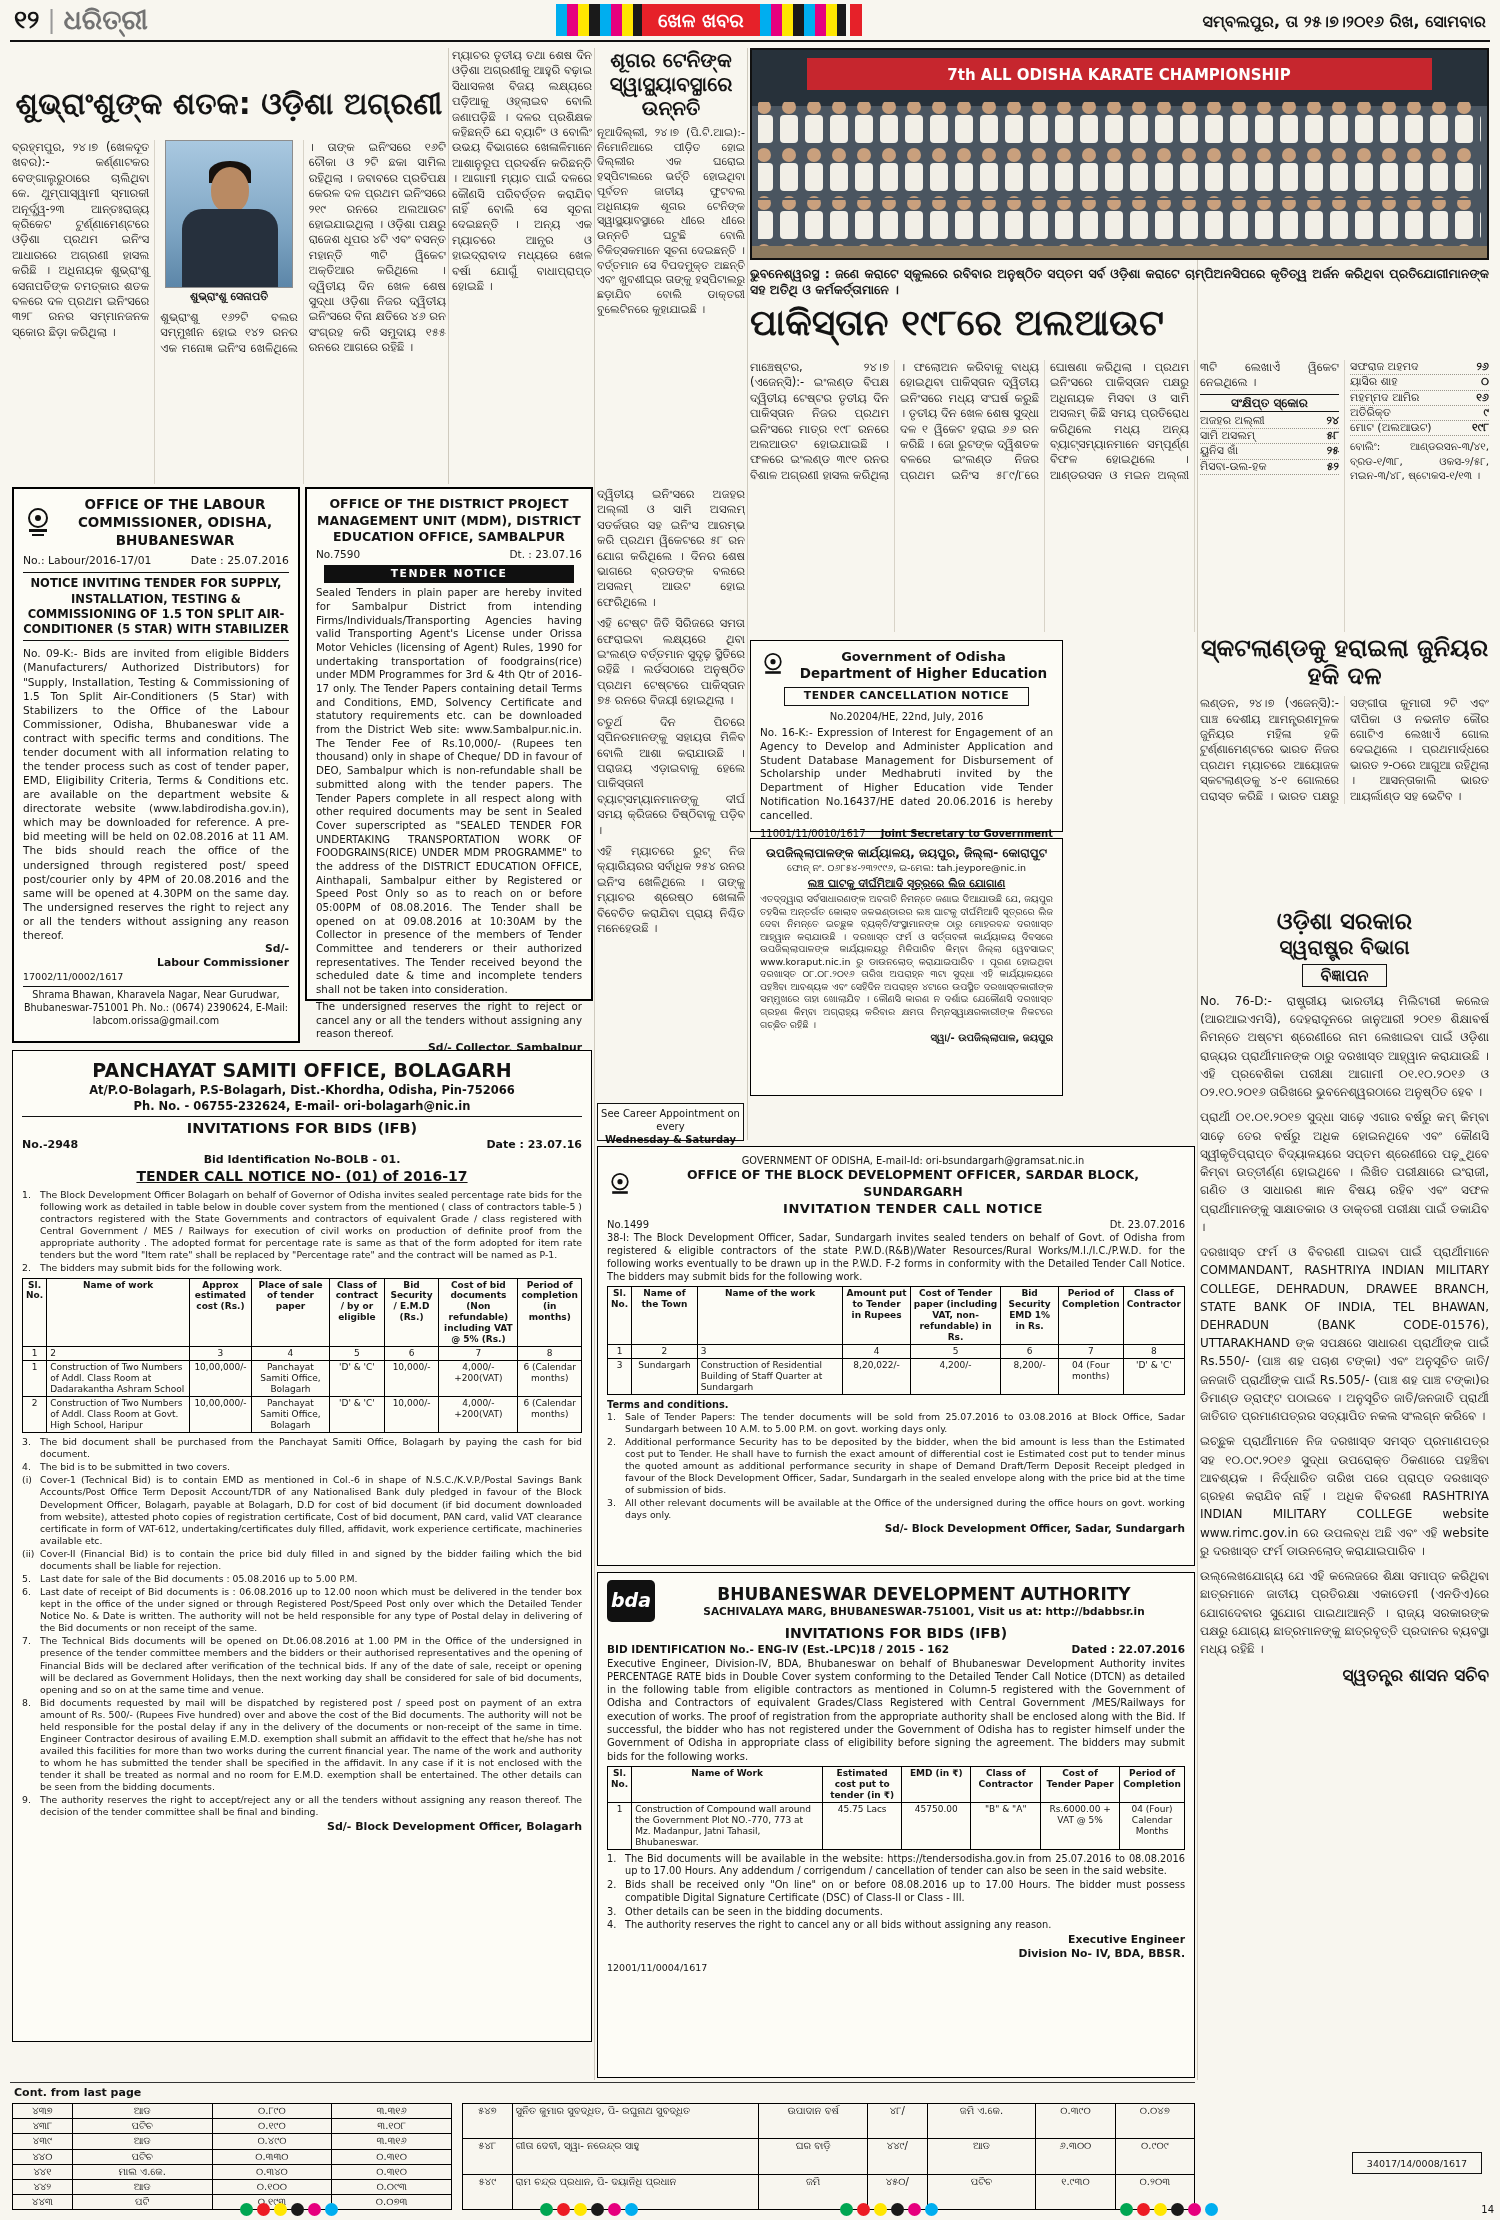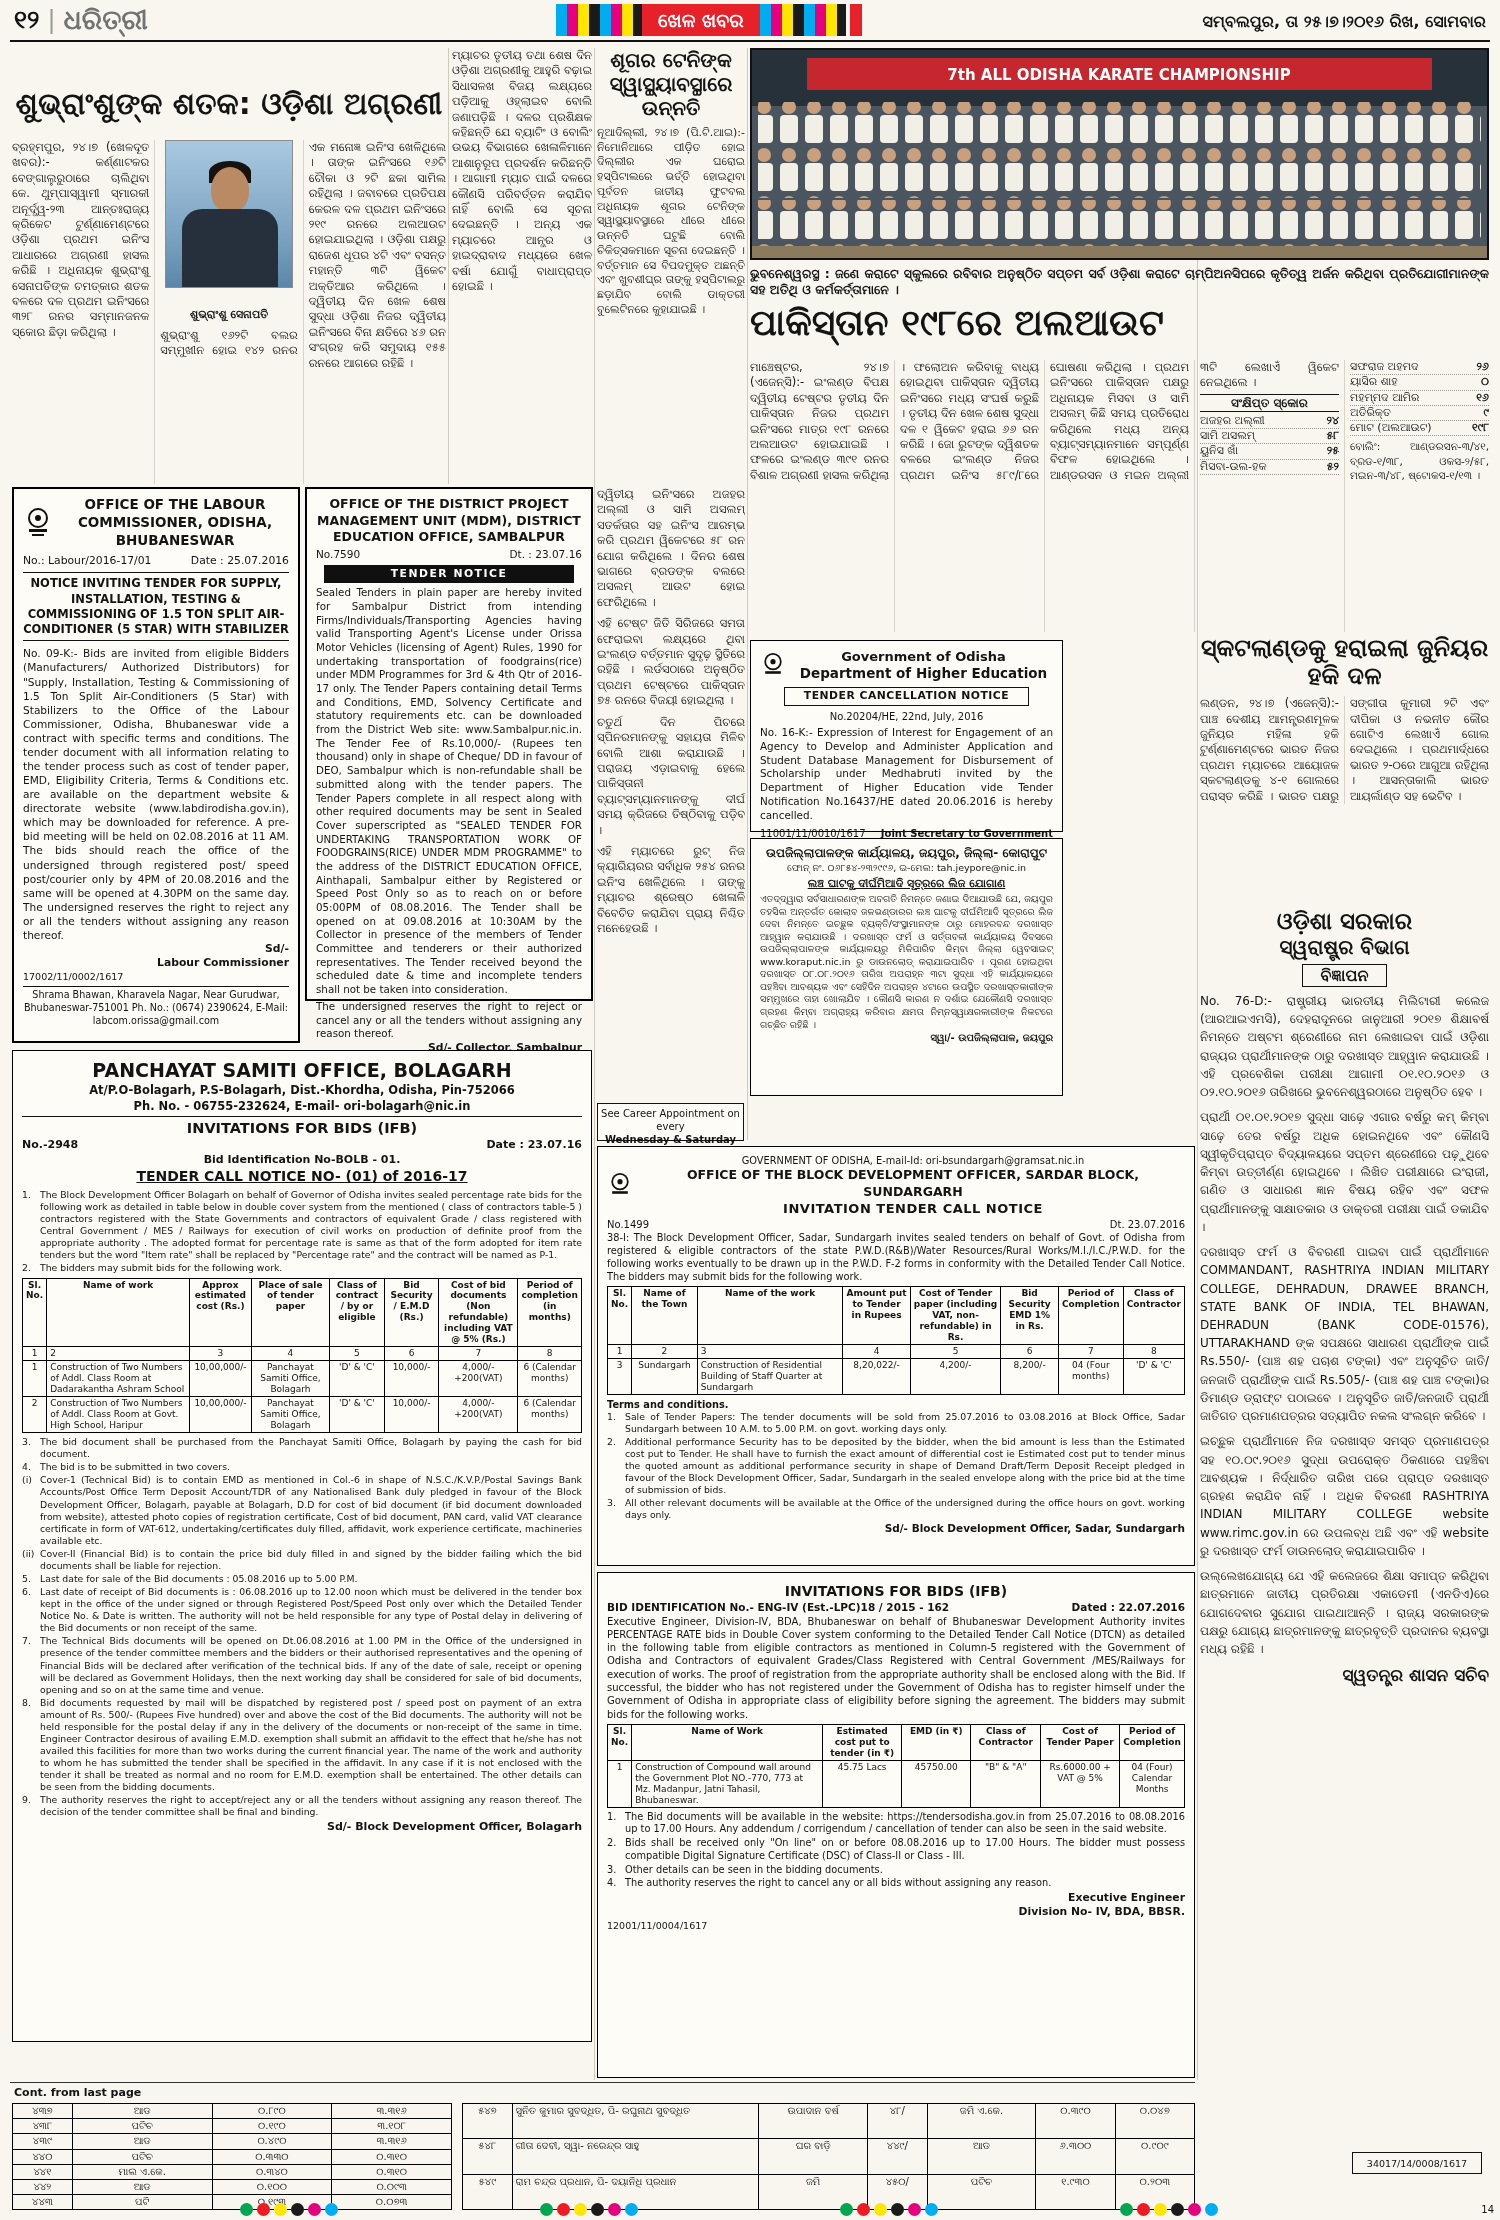--- a/index.html
+++ b/index.html
@@ -31,21 +31,21 @@
 .bodytxt{font-size:11.5px;line-height:1.34;text-align:justify}
 .cols3{column-count:3;column-gap:11px;column-rule:1px solid #d8d3c7}
 .cols5{column-count:5;column-gap:11px;column-rule:1px solid #d8d3c7}
 .cols2{column-count:2;column-gap:11px;column-rule:1px solid #d8d3c7}
 .fig-crk{width:128px;margin:3px auto 5px;break-inside:avoid}
 .ph-crk{height:148px;position:relative;overflow:hidden;border:1px solid #8d8d8d;
   background:linear-gradient(180deg,#a9c8e0 0%,#7fa6c4 60%,#5c86a8 100%)}
 .ph-head{position:absolute;left:45px;top:26px;width:38px;height:46px;border-radius:50% 50% 46% 46%;background:#b98a63}
 .ph-hair{position:absolute;left:43px;top:20px;width:42px;height:22px;border-radius:50% 50% 0 0;background:#17120e}
 .ph-body{position:absolute;left:16px;top:68px;width:96px;height:82px;border-radius:20px 20px 0 0;background:#26303d}
-.fig-crk figcaption{font-size:11px;font-weight:bold;text-align:center;margin-top:20px}
+.fig-crk figcaption{font-size:11px;font-weight:bold;text-align:center;margin-top:2px}
 .kphoto{border:2px solid #111;background:#3c464f}
 .kcap{font-size:12.5px;font-weight:bold;line-height:1.3;text-align:justify}
 .srow{display:flex;justify-content:space-between;font-size:11px;line-height:1.3;border-bottom:1px dotted #9a968c}
 .sct{font-weight:bold;text-align:center;font-size:12px;margin:3px 0 2px;border-top:1.5px solid #111;border-bottom:1.5px solid #111}
 
 .notice{border:2px solid #000;background:#fdfcf6;padding:7px 9px;font-size:10.8px;line-height:1.33}
 .notice.thin{border-width:1.5px}
 .nt{font-weight:bold;text-align:center}
 .band{background:#101010;color:#fff;text-align:center;font-weight:bold;letter-spacing:1.5px;padding:2px 0;margin:3px 8px}
 .refrow{display:flex;justify-content:space-between;font-weight:bold}
@@ -481,20 +481,27 @@
 
         <div class="li">
           <span class="ln">3.</span>
           <span class="lt">All other relevant documents will be available at the Office of the undersigned during the office hours on govt. working days only.</span>
         </div>
       </div>
     <div class="sig" style="font-size:10.5px">Sd/- Block Development Officer, Sadar, Sundargarh</div>
   </div>
 
   <div class="abs notice thin" style="left:597px;top:1572px;width:598px;height:506px">
+    <div class="hdrflex">
+      <div class="bdalogo">bda</div>
+      <div style="flex:1">
+        <div class="nt" style="font-size:17px">BHUBANESWAR DEVELOPMENT AUTHORITY</div>
+        <div class="nt" style="font-size:10.5px">SACHIVALAYA MARG, BHUBANESWAR-751001, Visit us at: http://bdabbsr.in</div>
+      </div>
+    </div>
     <div class="nt" style="font-size:14px;margin-top:2px">INVITATIONS FOR BIDS (IFB)</div>
     <div class="refrow" style="font-size:10.5px">
       <span>BID IDENTIFICATION No.- ENG-IV (Est.-LPC)18 / 2015 - 162</span>
       <span>Dated : 22.07.2016</span>
     </div>
     <div class="j" style="font-size:10px">Executive Engineer, Division-IV, BDA, Bhubaneswar on behalf of Bhubaneswar Development Authority invites PERCENTAGE RATE bids in Double Cover system conforming to the Detailed Tender Call Notice (DTCN) as detailed in the following table from eligible contractors as mentioned in Column-5 registered with the Government of Odisha and Contractors of equivalent Grades/Class Registered with Central Government /MES/Railways for execution of works. The proof of registration from the appropriate authority shall be enclosed along with the Bid. If successful, the bidder who has not registered under the Government of Odisha has to register himself under the Government of Odisha in appropriate class of eligibility before signing the agreement. The bidders may submit bids for the following works.</div>
     <table class="grid">
       <colgroup>
           <col style="width:24px">
           <col style="width:196px">

